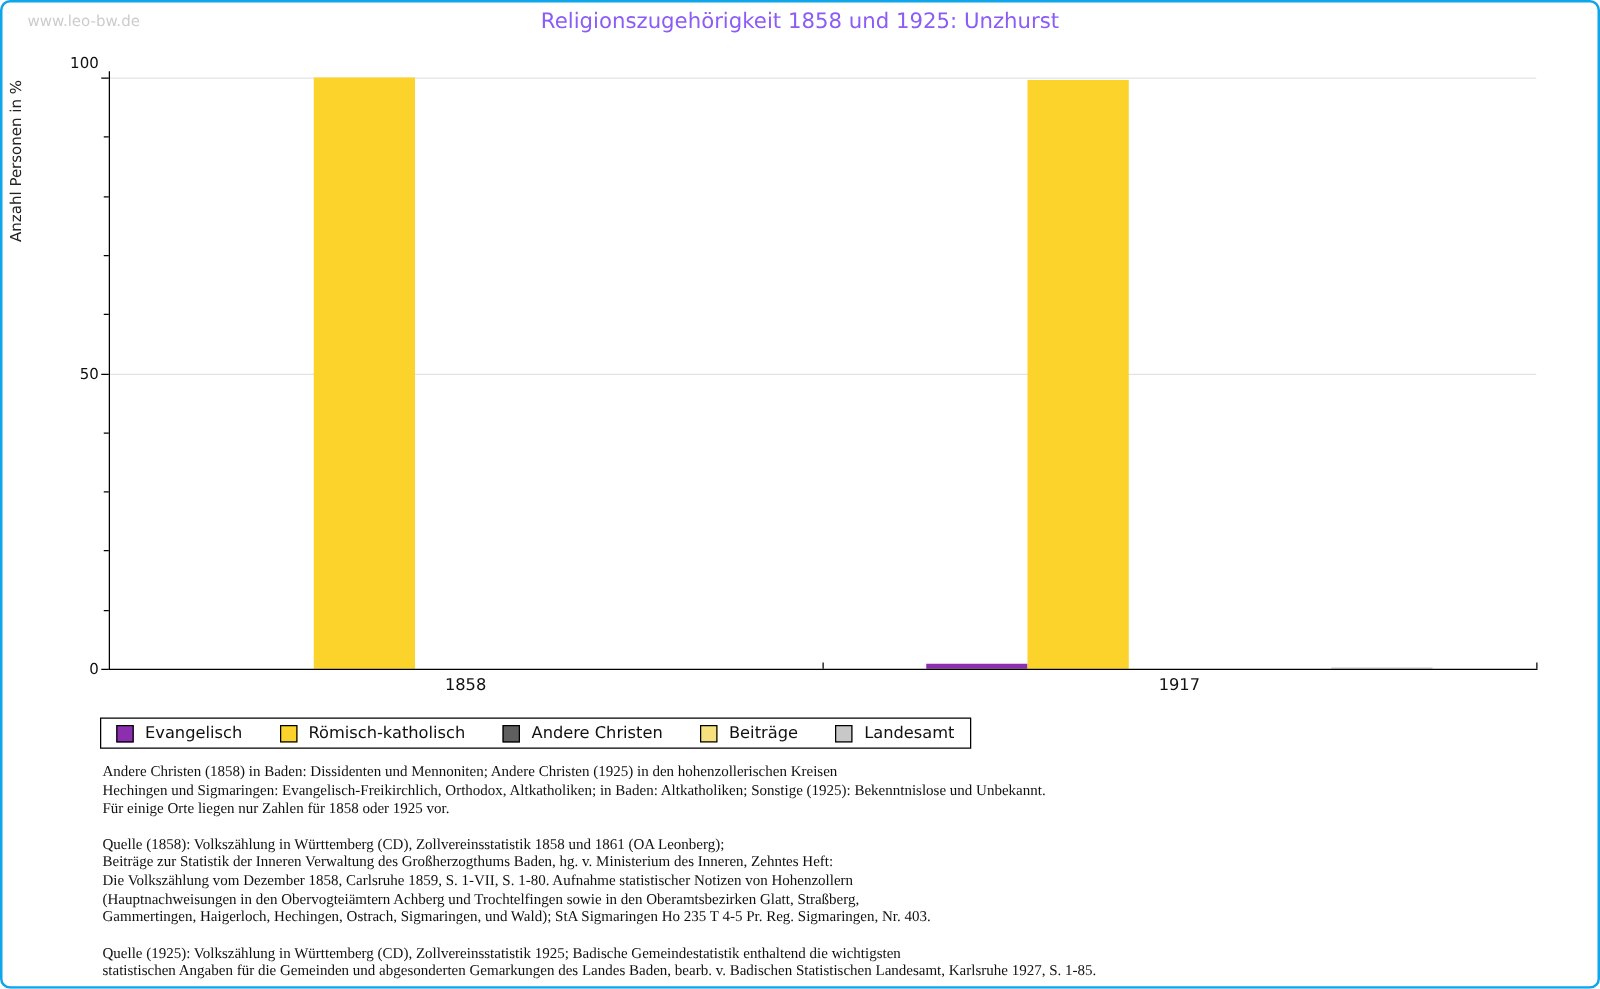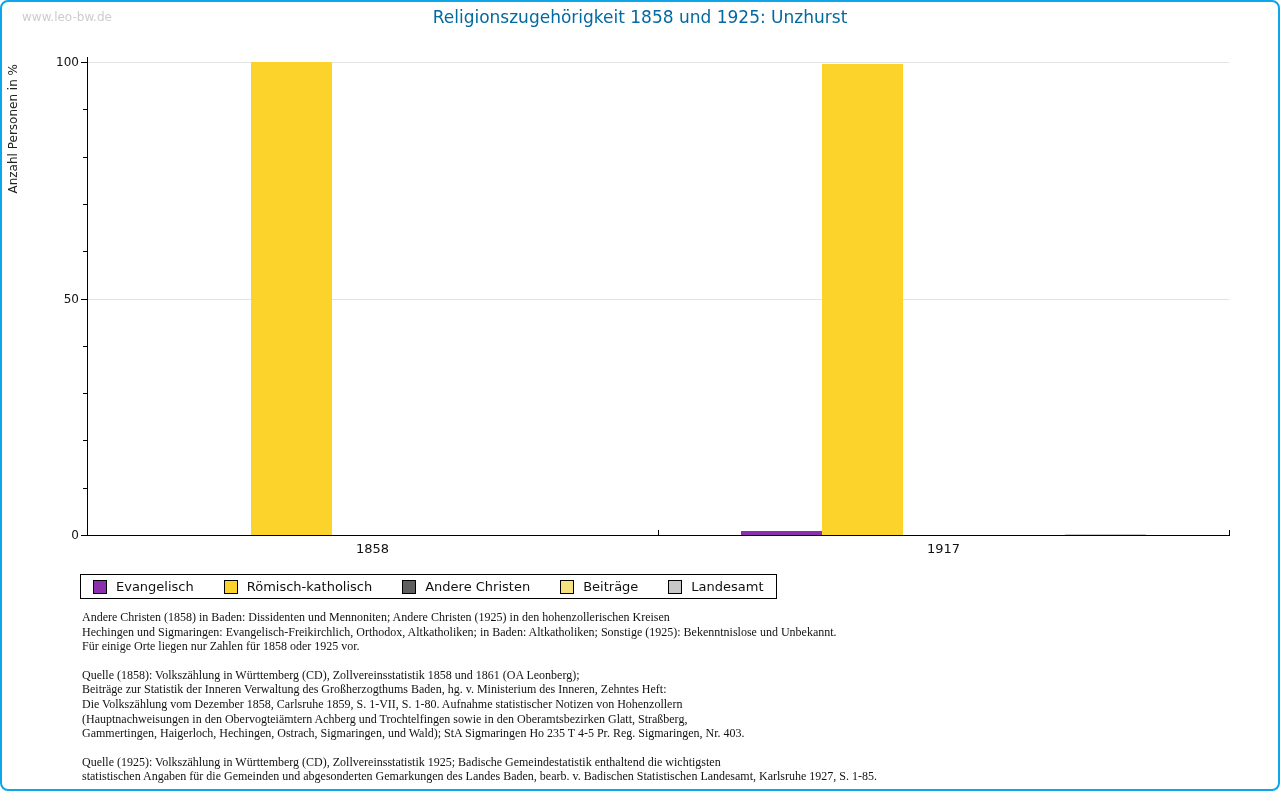--- a/index.html
+++ b/index.html
@@ -10,21 +10,21 @@
     background:#fff;overflow:hidden;
     font-family:"DejaVu Sans","Liberation Sans",sans-serif;
     color:#111;
   }
   .watermark{
     position:absolute;left:20px;top:8px;
     font-size:12px;color:#ccc;
   }
   .title{
     position:absolute;left:0;top:5px;width:100%;
-    text-align:center;font-size:17px;color:#0369a1;
+    text-align:center;font-size:17px;color:#8b5cf6;
   }
   .ylabel{
     position:absolute;left:4px;top:62px;
     writing-mode:vertical-rl;transform:rotate(180deg);
     font-size:12px;color:#222;white-space:nowrap;
   }
   .plot{position:absolute;left:85px;top:60px;width:1142px;height:473px;}
   .gridline{position:absolute;left:0;width:100%;height:1px;background:#e3e3e3;}
   .yaxis-line{position:absolute;left:85px;top:55px;width:1px;height:479px;background:#000;}
   .xaxis-line{position:absolute;left:85px;top:533px;width:1143px;height:1px;background:#000;}
@@ -72,21 +72,21 @@
       <div class="bar" style="left: 978px; width: 81px; height: 1.4px; background: rgb(200, 200, 200);"></div>
     </div>
   <div class="yaxis-line"></div>
   <div class="xaxis-line"></div>
   <div id="axis-extras">
       <div class="ytick" style="left: 79px; top: 533px; width: 6px;"></div>
       <div class="yticklabel" style="left: 27px; top: 533px;">0</div>
       <div class="ytick" style="left: 79px; top: 296.5px; width: 6px;"></div>
       <div class="yticklabel" style="left: 27px; top: 296.5px;">50</div>
       <div class="ytick" style="left: 79px; top: 60px; width: 6px;"></div>
-      <div class="yticklabel" style="left: 27px; top: 60px;">100</div>
+      <div class="yticklabel" style="left: 27px; top: 48px;">100</div>
       <div class="ytick" style="left: 81px; top: 485.7px; width: 4px;"></div>
       <div class="ytick" style="left: 81px; top: 438.4px; width: 4px;"></div>
       <div class="ytick" style="left: 81px; top: 391.1px; width: 4px;"></div>
       <div class="ytick" style="left: 81px; top: 343.8px; width: 4px;"></div>
       <div class="ytick" style="left: 81px; top: 249.2px; width: 4px;"></div>
       <div class="ytick" style="left: 81px; top: 201.9px; width: 4px;"></div>
       <div class="ytick" style="left: 81px; top: 154.6px; width: 4px;"></div>
       <div class="ytick" style="left: 81px; top: 107.3px; width: 4px;"></div>
       <div class="catlabel" style="left: 370.5px;">1858</div>
       <div class="xtick" style="left: 656px; top: 528px;"></div>

